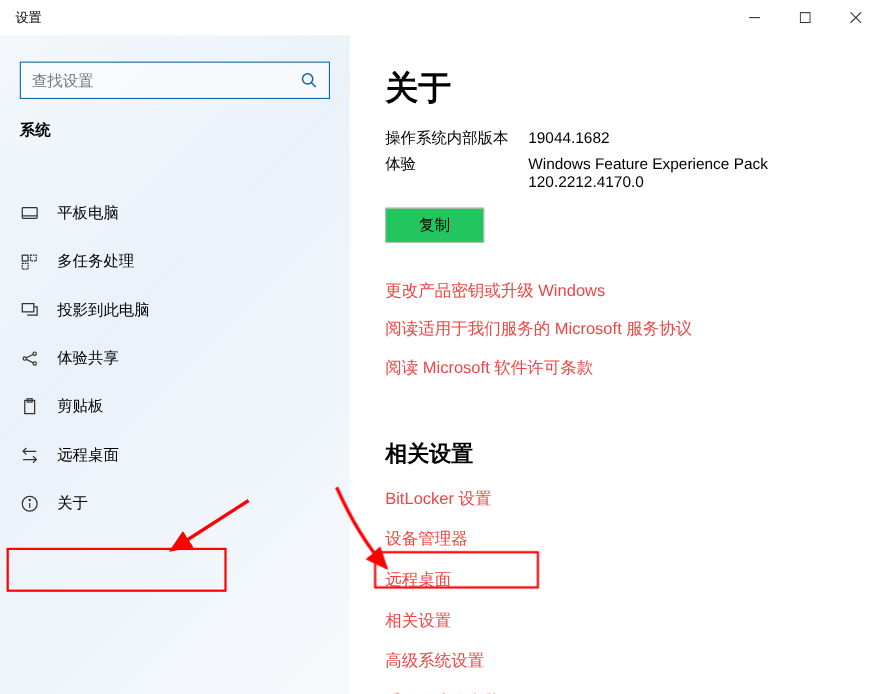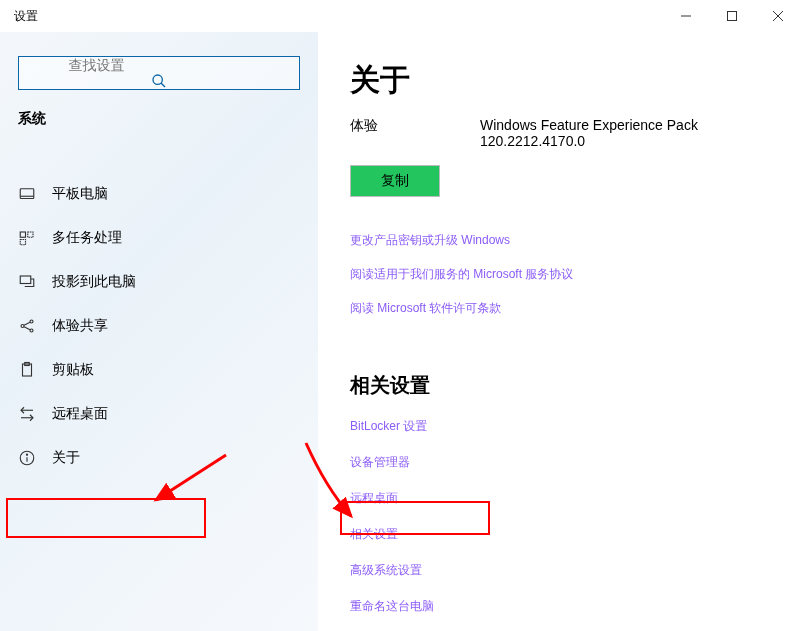--- a/index.html
+++ b/index.html
@@ -52,21 +52,20 @@
     .search-wrap {
       margin: 0 18px 20px 18px;
     }
     .search-box {
       border: 1px solid #0a66a8;
       height: 34px;
       display: flex;
       align-items: center;
       padding: 0 10px;
       background: rgba(255,255,255,0.5);
-      flex-direction: column;
     }
     .search-input {
       flex: 1;
       border: none;
       outline: none;
       background: transparent;
       font-size: 14px;
       color: #666;
     }
     .search-input::placeholder { color: #777; }
@@ -113,23 +112,23 @@
       width: 90px;
       height: 32px;
       background: #22c55e;
       border: 1px solid #bbb;
       font-size: 14px;
       display: flex;
       align-items: center;
       justify-content: center;
     }
     .link-block a, .rel-list a {
-      color: #8b5cf6;
+      color: #ef4444;
       text-decoration: none;
-      font-size: 12px;
+      font-size: 15px;
     }
     .link-block { margin-bottom: 16px; }
     .sub-title {
       font-size: 20px;
       font-weight: 600;
       margin-top: 55px;
       margin-bottom: 18px;
     }
     .rel-item { margin-bottom: 18px; }
     .hl-about {
@@ -286,20 +285,24 @@
         <span>关于</span>
       </div>
 
     </div>
   </div>
 
   <div class="content">
     <div class="page-title">关于</div>
 
     <div class="spec-row">
+      <div class="spec-label">操作系统内部版本</div>
+      <div class="spec-value">19044.1682</div>
+    </div>
+    <div class="spec-row">
       <div class="spec-label">体验</div>
       <div class="spec-value" style="max-width:260px">Windows Feature Experience Pack 120.2212.4170.0</div>
     </div>
 
     <div class="copy-btn">复制</div>
 
     <div class="link-block"><a href="#">更改产品密钥或升级 Windows</a></div>
     <div class="link-block"><a href="#">阅读适用于我们服务的 Microsoft 服务协议</a></div>
     <div class="link-block"><a href="#">阅读 Microsoft 软件许可条款</a></div>
 

